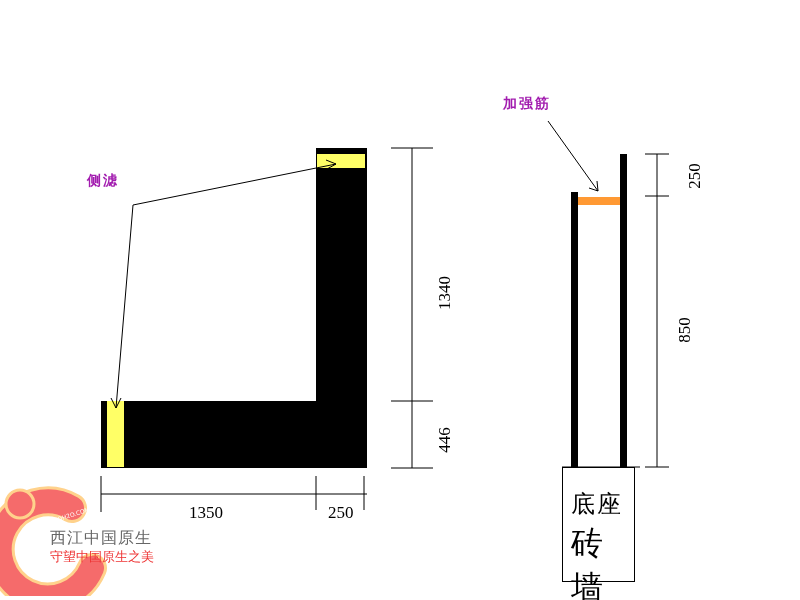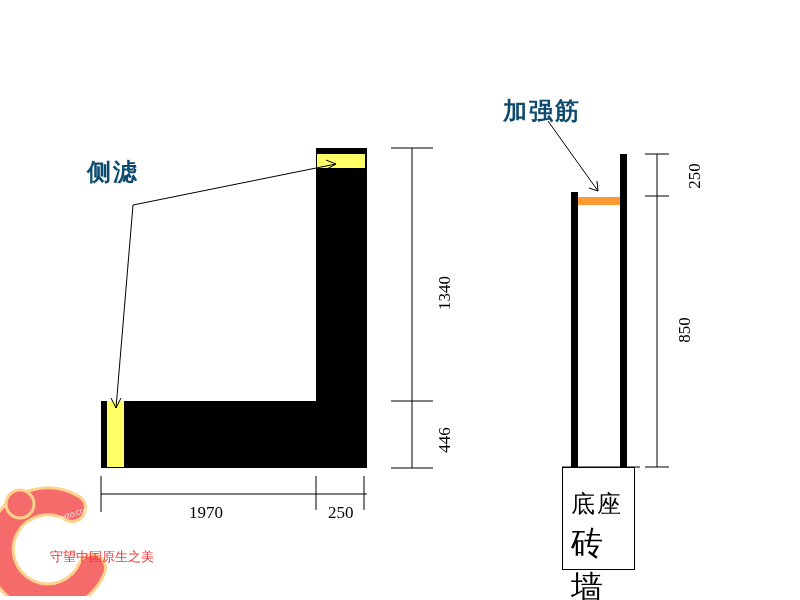--- a/index.html
+++ b/index.html
@@ -1,48 +1,48 @@
 <!DOCTYPE html>
 <html><head>
 <meta charset="utf-8">
 <style>
   html, body { margin:0; padding:0; background:#ffffff; }
   #canvas { position:relative; width:800px; height:600px; overflow:hidden; background:#ffffff; font-family:"DejaVu Serif", serif; }
   .abs { position:absolute; }
   .blk { background:#000000; }
-  .lbl { font-weight:bold; font-size:24px; font-family:"DejaVu Sans", sans-serif; color:#0c4a6e; white-space:nowrap; letter-spacing:2px; }
+  .lbl { font-weight:bold; font-size:14px; font-family:"DejaVu Sans", sans-serif; color:#a21caf; white-space:nowrap; letter-spacing:2px; }
   .dim { font-size:17px; font-family:"Liberation Serif", "DejaVu Serif", serif; color:#000; white-space:nowrap; }
   .vtext { transform:rotate(-90deg); transform-origin:center center; }
   svg.overlay { position:absolute; left:0; top:0; }
 </style>
 </head>
 <body>
 
 <div id="canvas">
 
   <div class="abs blk" style="left:316px;top:148px;width:51px;height:320px;"></div>
   <div class="abs blk" style="left:101px;top:401px;width:266px;height:67px;"></div>
 
   <div class="abs" style="left:317px;top:154px;width:48px;height:14px;background:#ffff66;"></div>
   <div class="abs" style="left:107px;top:401px;width:17px;height:66px;background:#ffff66;"></div>
 
-  <div class="abs lbl" style="left:87px;top:156px;text-align:right;">侧滤</div>
+  <div class="abs lbl" style="left:87px;top:172px;text-align:right;">侧滤</div>
 
   <div class="abs blk" style="left:571px;top:192px;width:7px;height:276px;"></div>
   <div class="abs blk" style="left:620px;top:154px;width:7px;height:314px;"></div>
   <div class="abs" style="left:578px;top:197px;width:42px;height:8px;background:#ff9933;"></div>
 
   <div class="abs lbl" style="left:503px;top:95px;">加强筋</div>
 
-  <div class="abs" style="left:562px;top:467px;width:73px;height:103px;border:1px solid #000;box-sizing:border-box;background:#fff;">
+  <div class="abs" style="left:562px;top:467px;width:73px;height:115px;border:1px solid #000;box-sizing:border-box;background:#fff;">
     <div style="position:absolute;left:8px;top:20px;font-size:24px;font-family:'DejaVu Sans',sans-serif;letter-spacing:2px;">底座</div>
     <div style="position:absolute;left:8px;top:54px;font-size:32px;font-family:'DejaVu Sans',sans-serif;letter-spacing:2px;">砖墙</div>
   </div>
 
-  <div class="abs dim" style="left:189px;top:503px;">1970</div>
+  <div class="abs dim" style="left:189px;top:503px;">1350</div>
   <div class="abs dim" style="left:328px;top:503px;">250</div>
   <div class="abs dim vtext" style="left:425px;top:283px;width:40px;text-align:center;">1340</div>
   <div class="abs dim vtext" style="left:425px;top:430px;width:40px;text-align:center;">446</div>
   <div class="abs dim vtext" style="left:675px;top:166px;width:40px;text-align:center;">250</div>
   <div class="abs dim vtext" style="left:665px;top:320px;width:40px;text-align:center;">850</div>
 
   <svg class="overlay" width="800" height="600">
     <g stroke="#000" stroke-width="1" fill="none">
 
       <line x1="101" y1="494" x2="367" y2="494"></line>
@@ -71,16 +71,17 @@
     </g>
   </svg>
 
   <div class="abs" style="left:0px;top:486px;width:175px;height:110px;">
     <svg width="175" height="110">
       <path d="M72 22 A48 48 0 1 0 92 82" stroke="#ffd28c" stroke-width="30" fill="none" stroke-linecap="round"></path>
       <path d="M72 22 A48 48 0 1 0 92 82" stroke="#f56b6b" stroke-width="24" fill="none" stroke-linecap="round"></path>
       <circle cx="20" cy="18" r="14" fill="#f56b6b" stroke="#ffd28c" stroke-width="3"></circle>
     </svg>
     <div style="position:absolute;left:34px;top:28px;font-size:6px;color:#fff;transform:rotate(-18deg);font-family:'DejaVu Sans',sans-serif;">WWW.CQH2O.COM</div>
+    <div style="position:absolute;left:50px;top:42px;font-size:16px;color:#666;font-family:'DejaVu Serif',serif;letter-spacing:1px;">西江中国原生</div>
     <div style="position:absolute;left:50px;top:62px;font-size:13px;color:#e33;font-family:'DejaVu Sans',sans-serif;">守望中国原生之美</div>
   </div>
 
 </div>
 
 </body></html>

